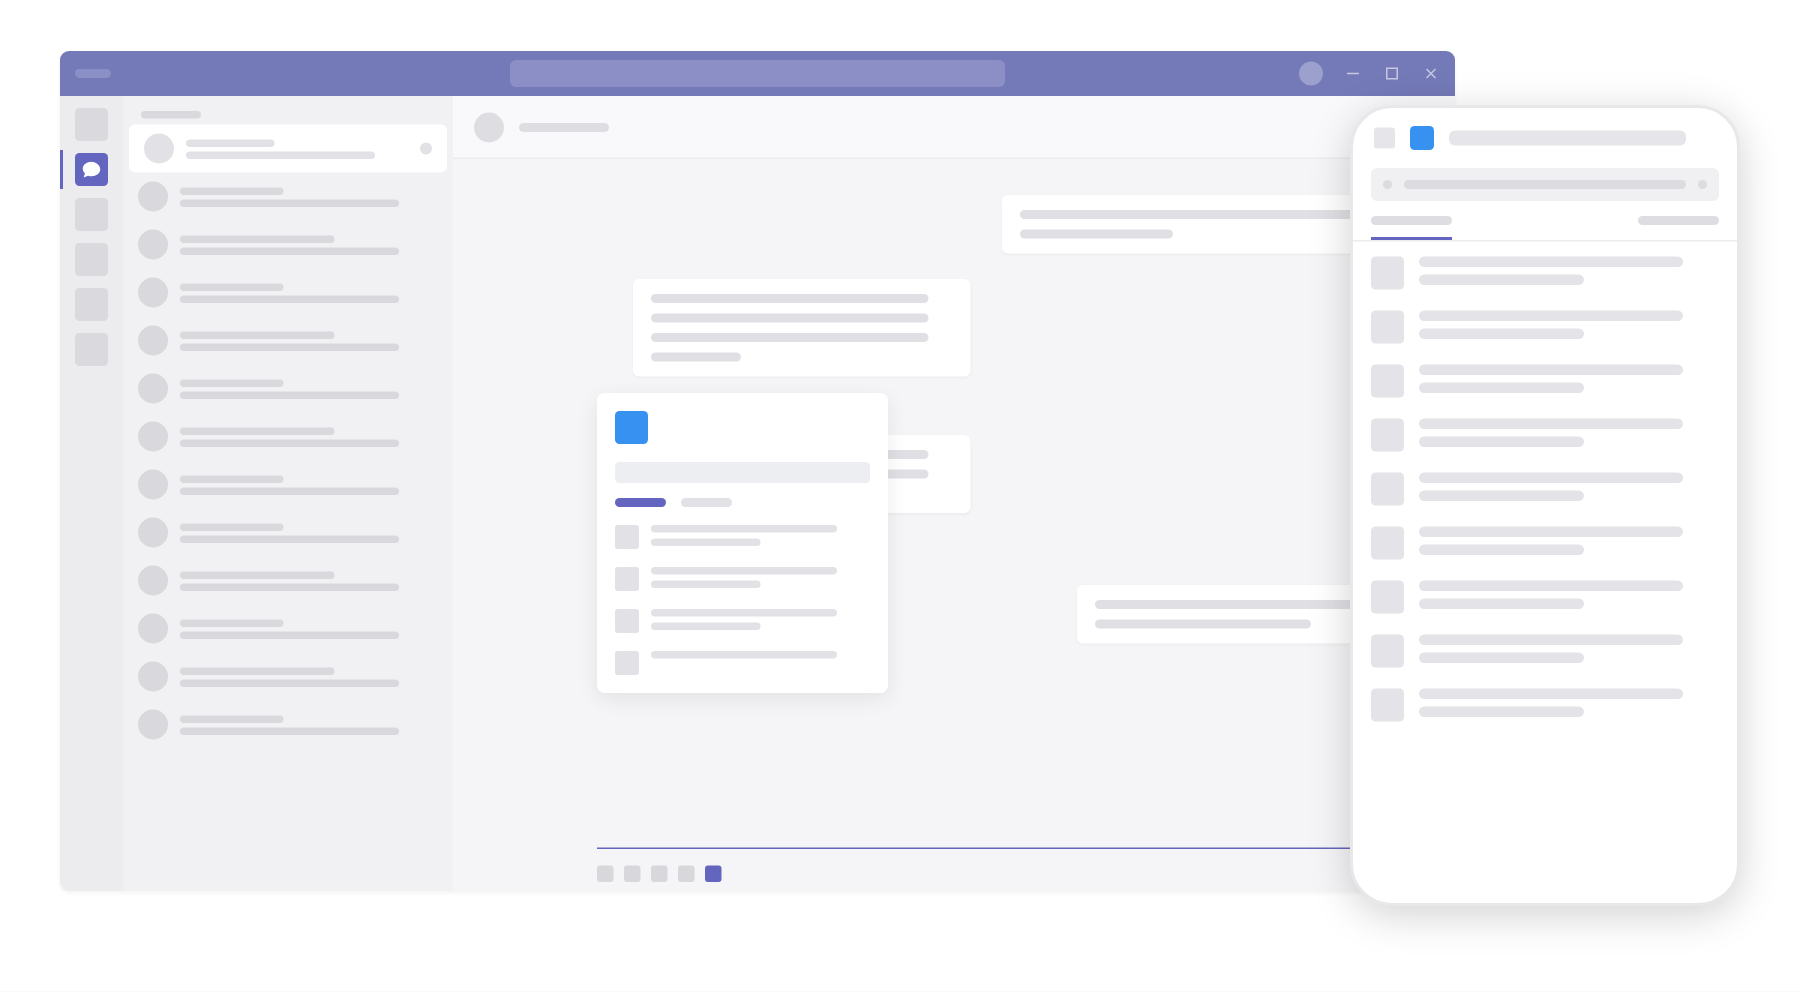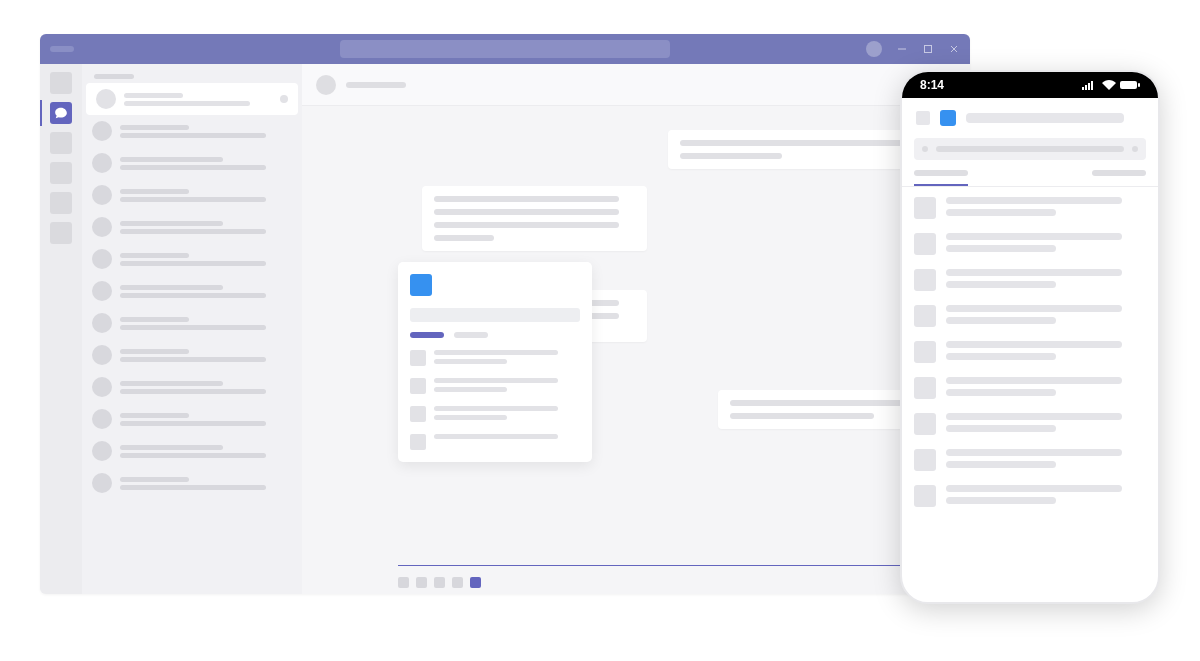--- a/index.html
+++ b/index.html
@@ -490,38 +490,20 @@
           <div class="cicon"></div>
           <div class="cicon sel"></div>
         </div>
         <div class="send-icon"></div>
       </div>
     </div>
   </div>
 </div>
 
 <div class="mobile">
-  <div class="mobile-status">
-    <span>8:14</span>
-    <div class="status-icons">
-      <svg width="16" height="10" viewBox="0 0 16 10">
-          <rect x="0" y="7" width="2" height="3" fill="#fff"></rect>
-          <rect x="3" y="5" width="2" height="5" fill="#fff"></rect>
-          <rect x="6" y="3" width="2" height="7" fill="#fff"></rect>
-          <rect x="9" y="1" width="2" height="9" fill="#fff"></rect>
-        </svg>
-      <svg width="14" height="10" viewBox="0 0 14 10">
-          <path d="M7 10L0 3C4 -1 10 -1 14 3L7 10z" fill="#fff"></path>
-        </svg>
-      <svg width="20" height="10" viewBox="0 0 20 10">
-          <rect x="0" y="1" width="17" height="8" rx="2" fill="#fff"></rect>
-          <rect x="18" y="3" width="2" height="4" rx="1" fill="#fff"></rect>
-        </svg>
-    </div>
-  </div>
   <div class="mobile-header">
     <div class="mob-back"></div>
     <div class="mob-appicon"></div>
     <div class="mob-title"></div>
   </div>
   <div class="mob-search" placeholder="">
     <div class="mob-search-dot"></div>
     <div class="mob-search-inner"></div>
     <div class="mob-search-dot"></div>
   </div>

